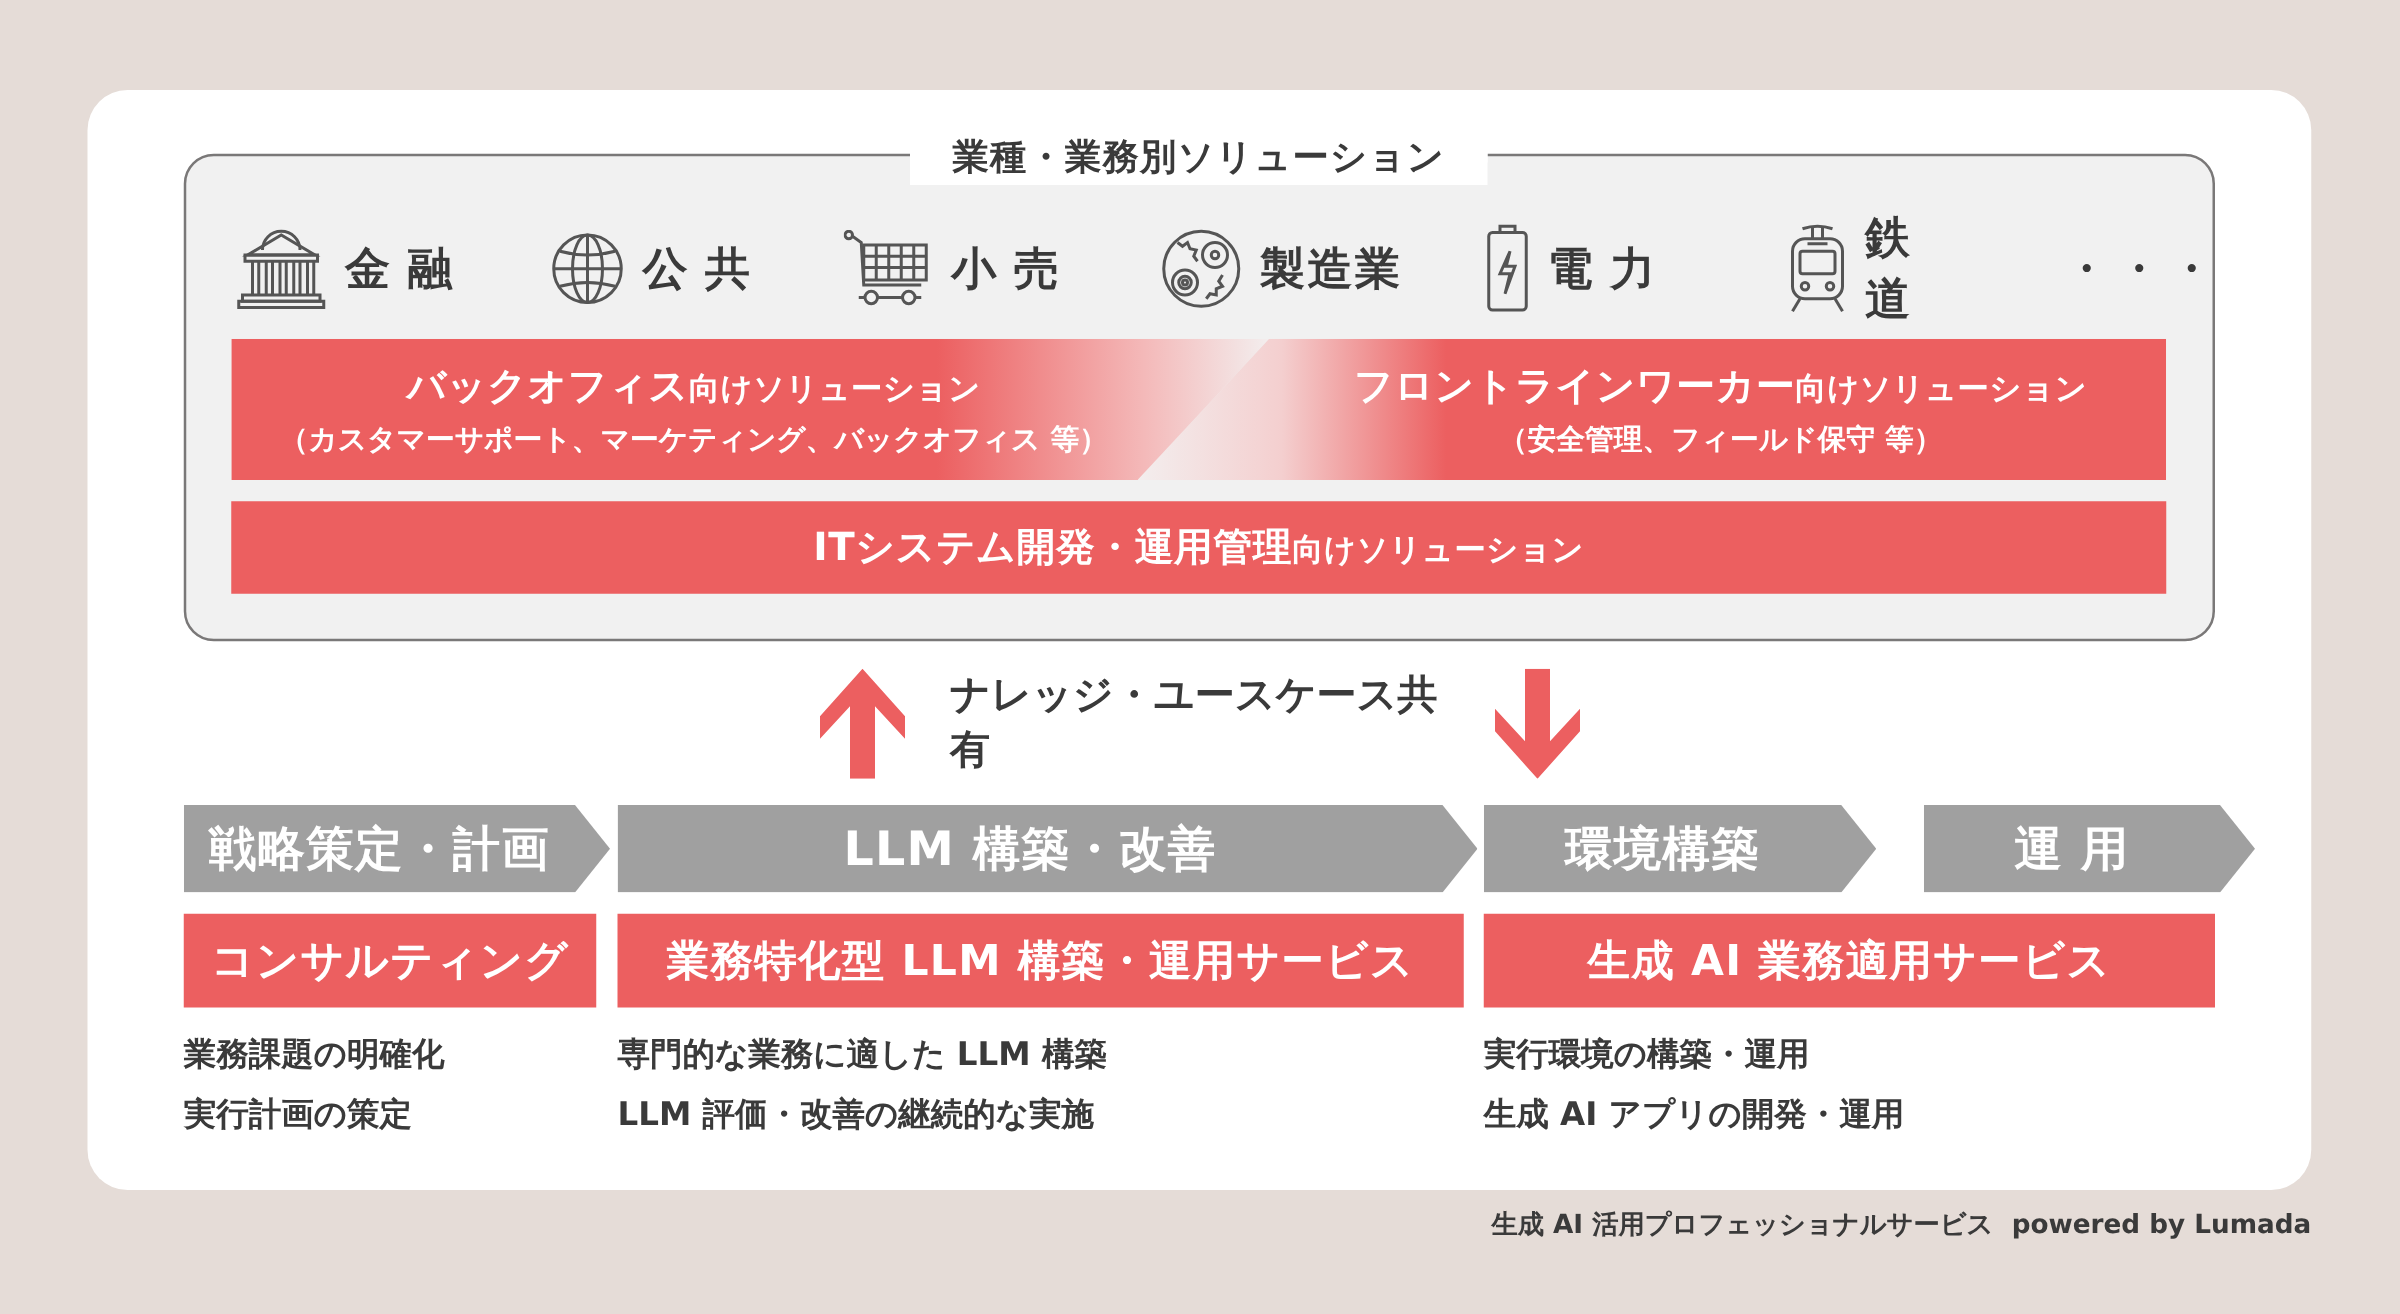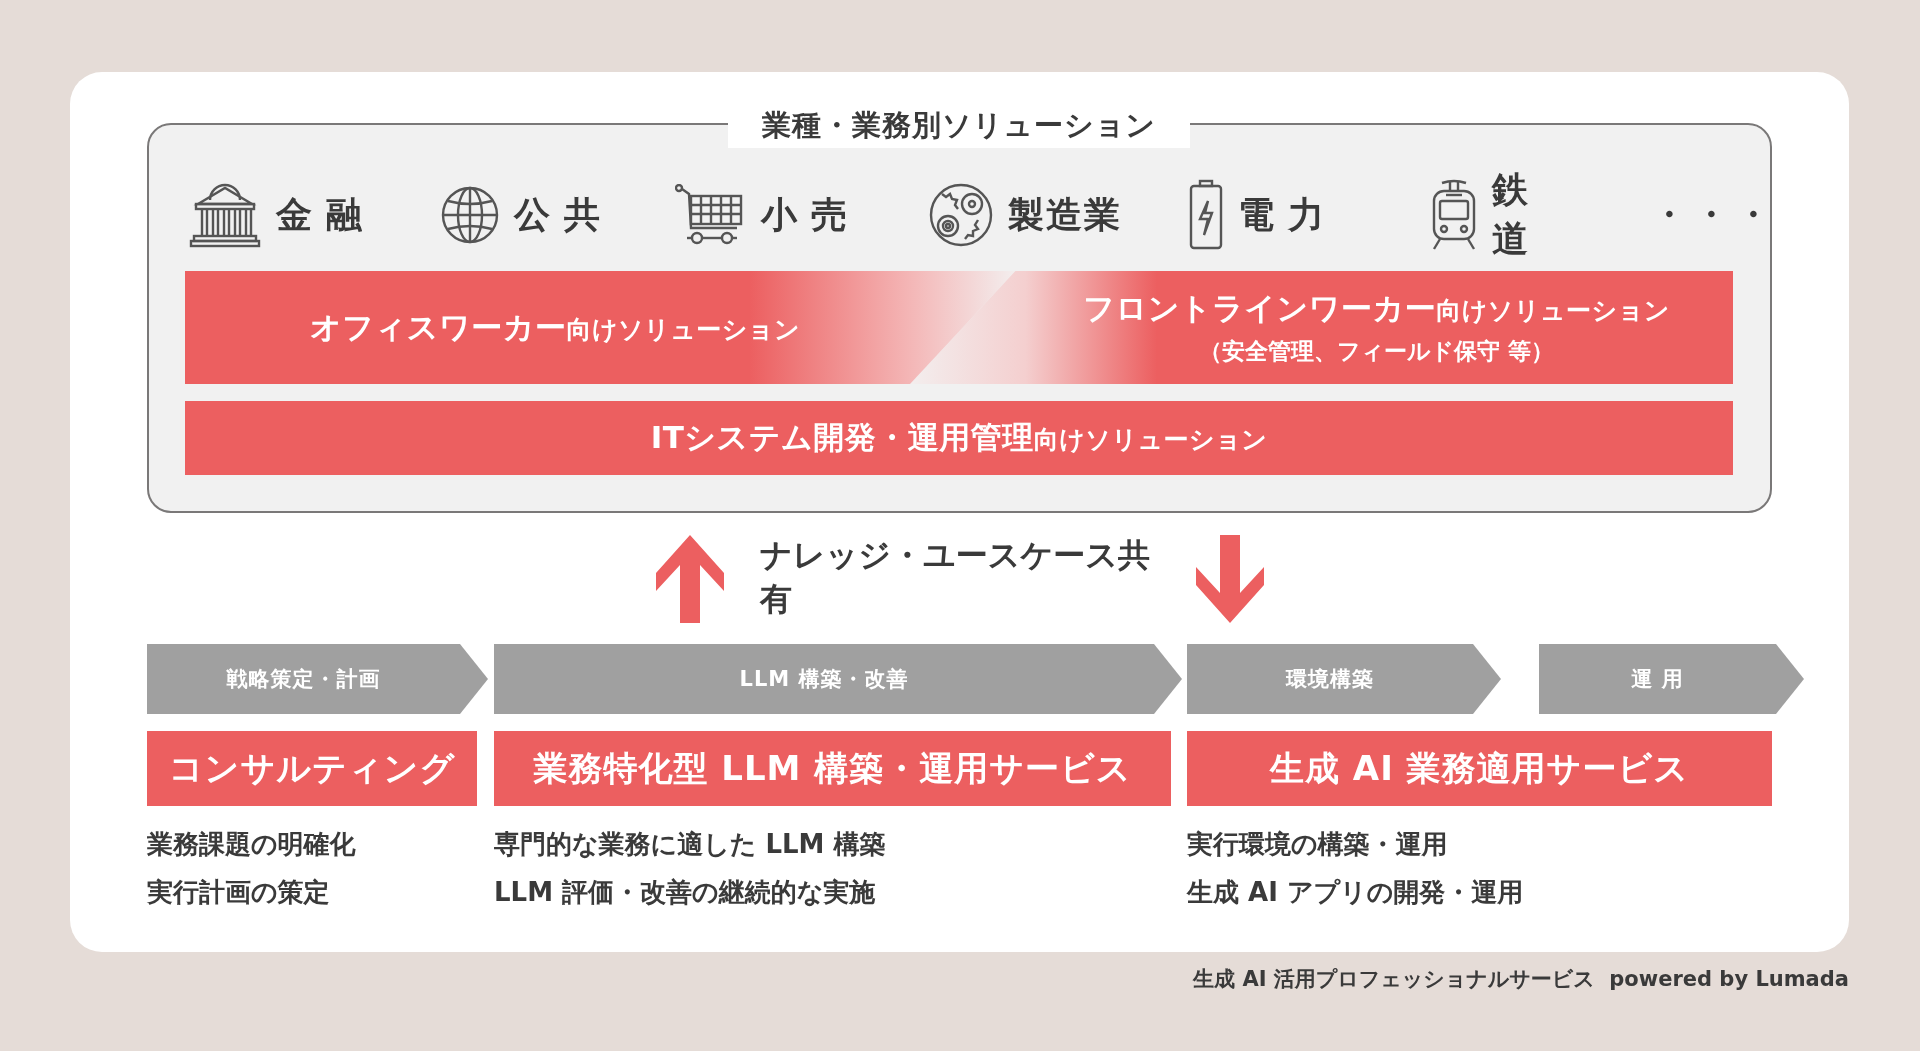--- a/index.html
+++ b/index.html
@@ -67,21 +67,21 @@
   .arrow { position: absolute; }
   .share-label {
     position: absolute; left: 760px; top: 553px; width: 400px; height: 50px;
     display: flex; align-items: center; justify-content: center;
     font-size: 32px; font-weight: bold; color: #3a3a3a;
   }
 
   .phase {
     position: absolute; top: 644px; height: 70px; background: #a0a0a0;
     color: #fff; display: flex; align-items: center; justify-content: center;
-    font-size: 21px; font-weight: bold; letter-spacing: 1px;
+    font-size: 38px; font-weight: bold; letter-spacing: 1px;
     clip-path: polygon(0 0, calc(100% - 28px) 0, 100% 50%, calc(100% - 28px) 100%, 0 100%);
   }
   .phase .txt { margin-right: 28px; }
   .service {
     position: absolute; top: 731px; height: 75px; background: #ec5f60; color: #fff;
     display: flex; align-items: center; justify-content: center;
     font-size: 34px; font-weight: bold; letter-spacing: 1px;
   }
   .desc {
     position: absolute; top: 820px; text-align: left;
@@ -207,21 +207,22 @@
     </span>
     <span class="lbl">鉄道</span>
   </div>
   <div class="industry" style="left:1652px;">
     <span class="ellipsis">・・・</span>
   </div>
 </div>
 
 <div class="bar bar-office">
   <div class="inner">
-    <div class="bar-main"><span>オフィスワーカー</span><span class="small">向けソリューション</span></div>
+    <div class="bar-main"><span>バックオフィス</span><span class="small">向けソリューション</span></div>
+    <div class="bar-sub">（カスタマーサポート、マーケティング、バックオフィス 等）</div>
   </div>
 </div>
 <div class="bar bar-front">
   <div class="inner">
     <div class="bar-main"><span>フロントラインワーカー</span><span class="small">向けソリューション</span></div>
     <div class="bar-sub">（安全管理、フィールド保守 等）</div>
   </div>
 </div>
 <div class="bar bar-it">
   <div class="bar-main"><span>ITシステム開発・運用管理</span><span class="small">向けソリューション</span></div>

